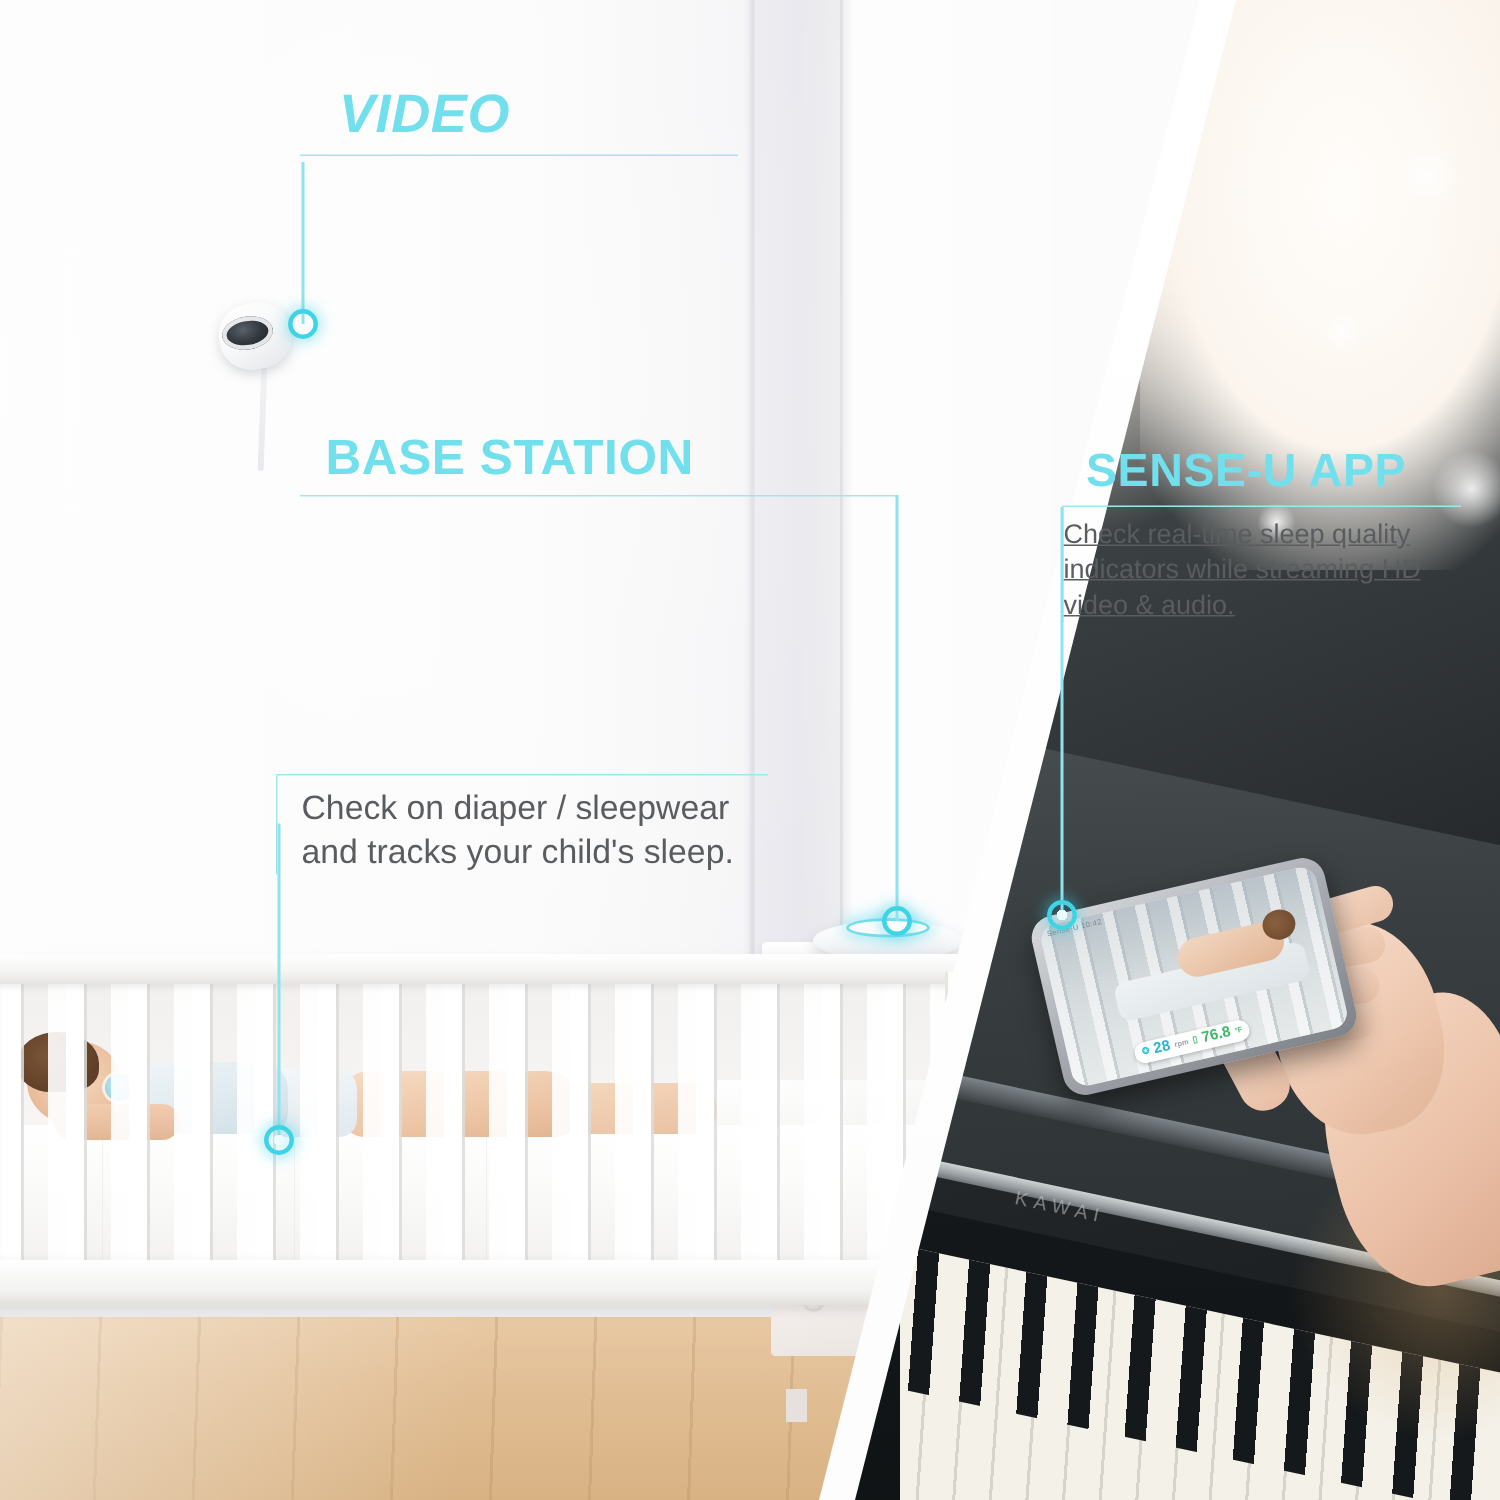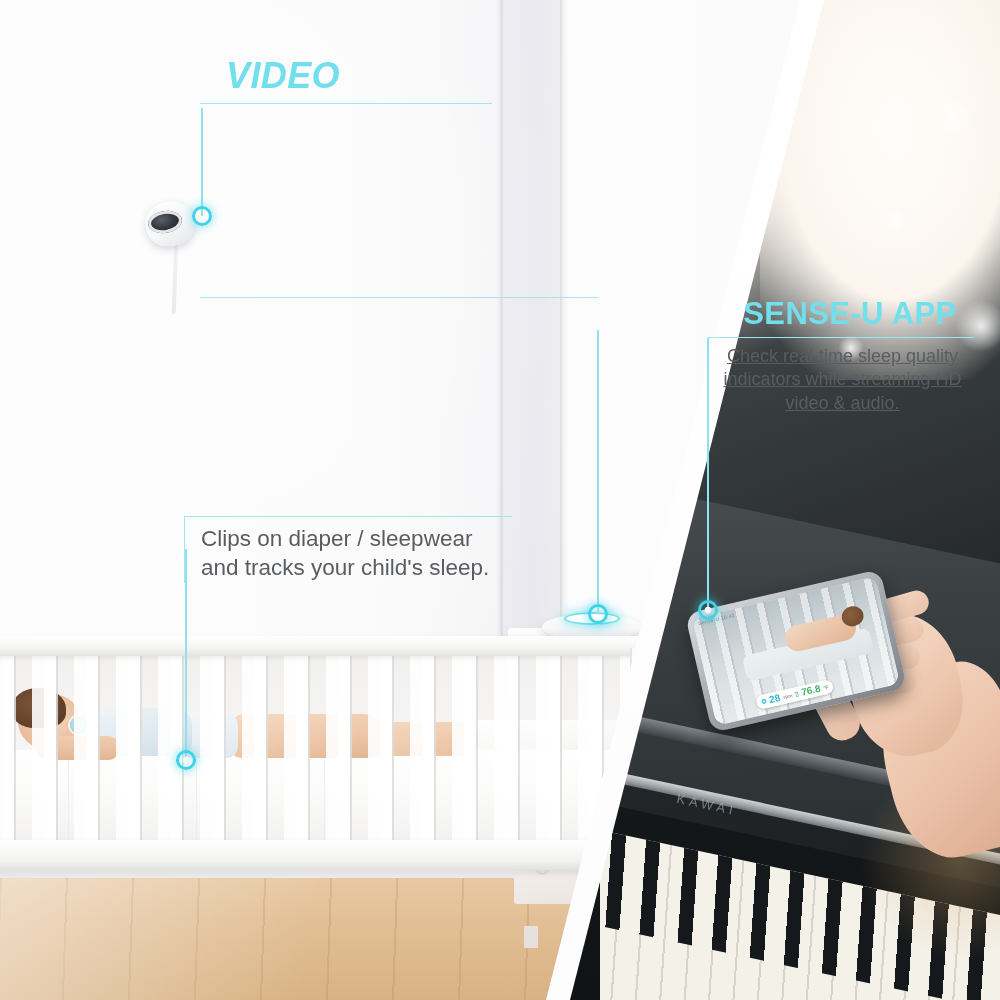--- a/index.html
+++ b/index.html
@@ -384,21 +384,21 @@
   #co-base .co-rule { margin-top:9px; width:398px; }
   #co-base .co-body { font-size:22.5px; padding:7px 0 0 17px; }
 
   
   #co-baby { left:184px; top:508px; width:330px; }
   #co-baby .co-title { font-size:33px; padding-left:16px; }
   #co-baby .co-rule { margin-top:8px; width:328px; }
   #co-baby .co-body { font-size:22.5px; padding:7px 0 0 16px; }
 
   
-  #co-app { left:708px; top:298px; width:268px;text-align:center; }
+  #co-app { left:708px; top:298px; width:268px; }
   #co-app .co-title { font-size:31px; padding-left:16px; }
   #co-app .co-rule { margin-top:8px; width:266px; }
   #co-app .co-body { font-size:18px; padding:7px 0 0 0;text-decoration:underline; }
 
   
   .conn-line { position:absolute; background:#8fe3ee; }
   .dot {
     position:absolute; width:20px; height:20px; border-radius:50%;
     border:3.5px solid #3fd3e6; background:transparent;
     box-shadow:0 0 9px 2px rgba(63,211,230,.45);
@@ -519,28 +519,29 @@
   <div class="divider-edge"></div>
 
   <div class="callout" id="co-video">
     <div class="co-title">VIDEO</div>
     <div class="co-rule"></div>
   </div>
   <div class="conn-line" style="left:201px; top:108px; width:1.6px; height:108px;"></div>
   <div class="dot" style="left:192px; top:206px;"></div>
 
   <div class="callout" id="co-base">
+    <div class="co-title">BASE STATION</div>
     <div class="co-rule"></div>
   </div>
   <div class="conn-line" style="left:597px; top:330px; width:1.6px; height:284px;"></div>
   <div class="dot" style="left:588px; top:604px;"></div>
 
   <div class="callout" id="co-baby">
     <div class="co-rule"></div>
-    <div class="co-body co-leftbar">Clips on diaper / sleepwear and tracks your child's sleep.</div>
+    <div class="co-body co-leftbar">Check on diaper / sleepwear and tracks your child's sleep.</div>
   </div>
   <div class="conn-line" style="left:185px; top:549px; width:1.6px; height:212px;"></div>
   <div class="dot filled" style="left:176px; top:750px;"></div>
 
   <div class="callout" id="co-app">
     <div class="co-title">SENSE-U APP</div>
     <div class="co-rule"></div>
     <div class="co-body co-leftbar">Check real-time sleep quality indicators while streaming HD video &amp; audio.</div>
   </div>
   <div class="conn-line" style="left:707px; top:338px; width:1.6px; height:272px;"></div>

